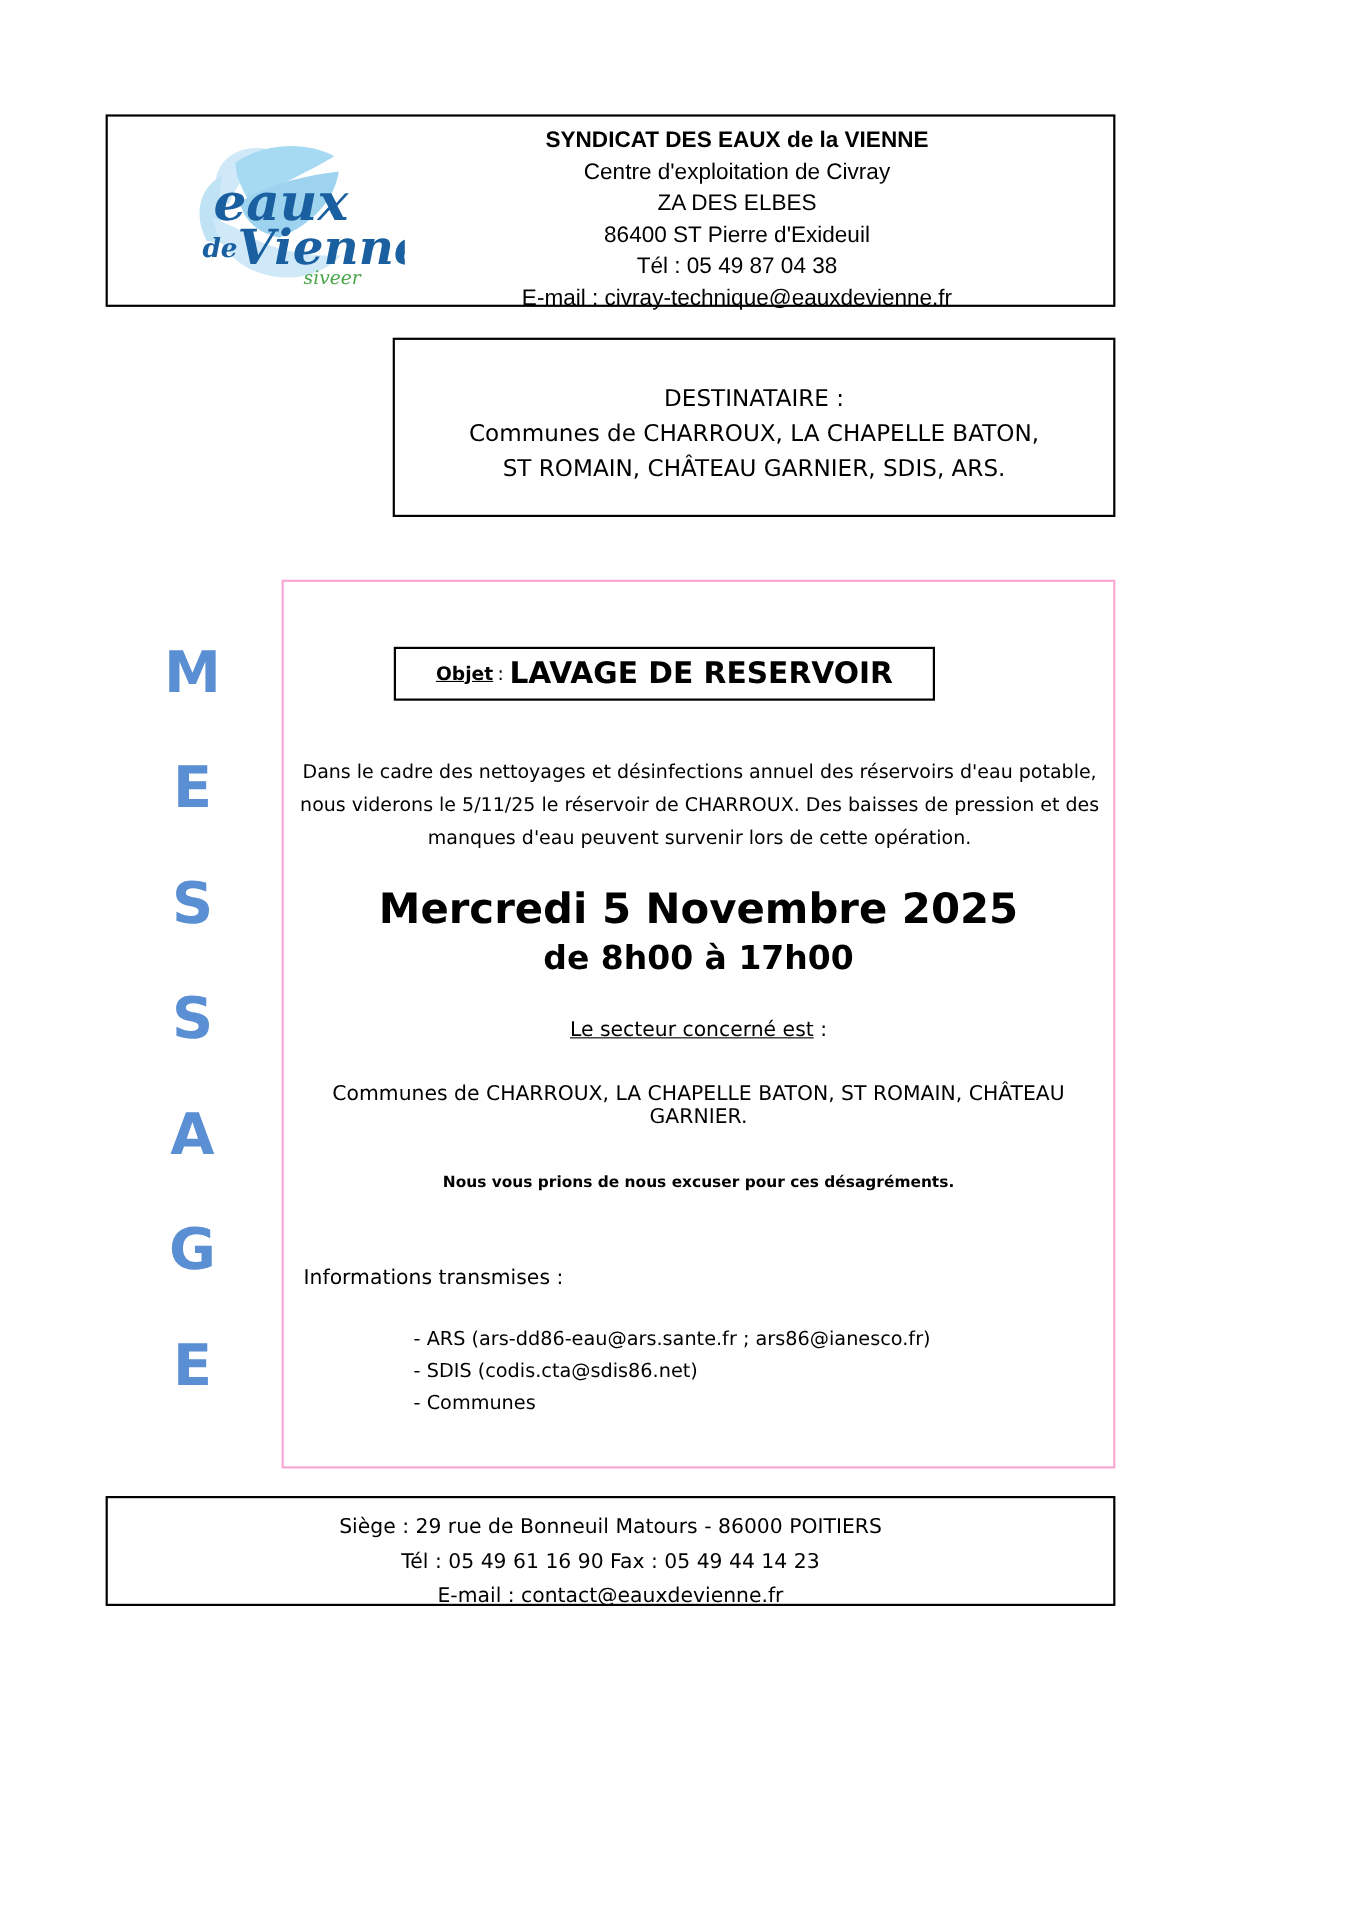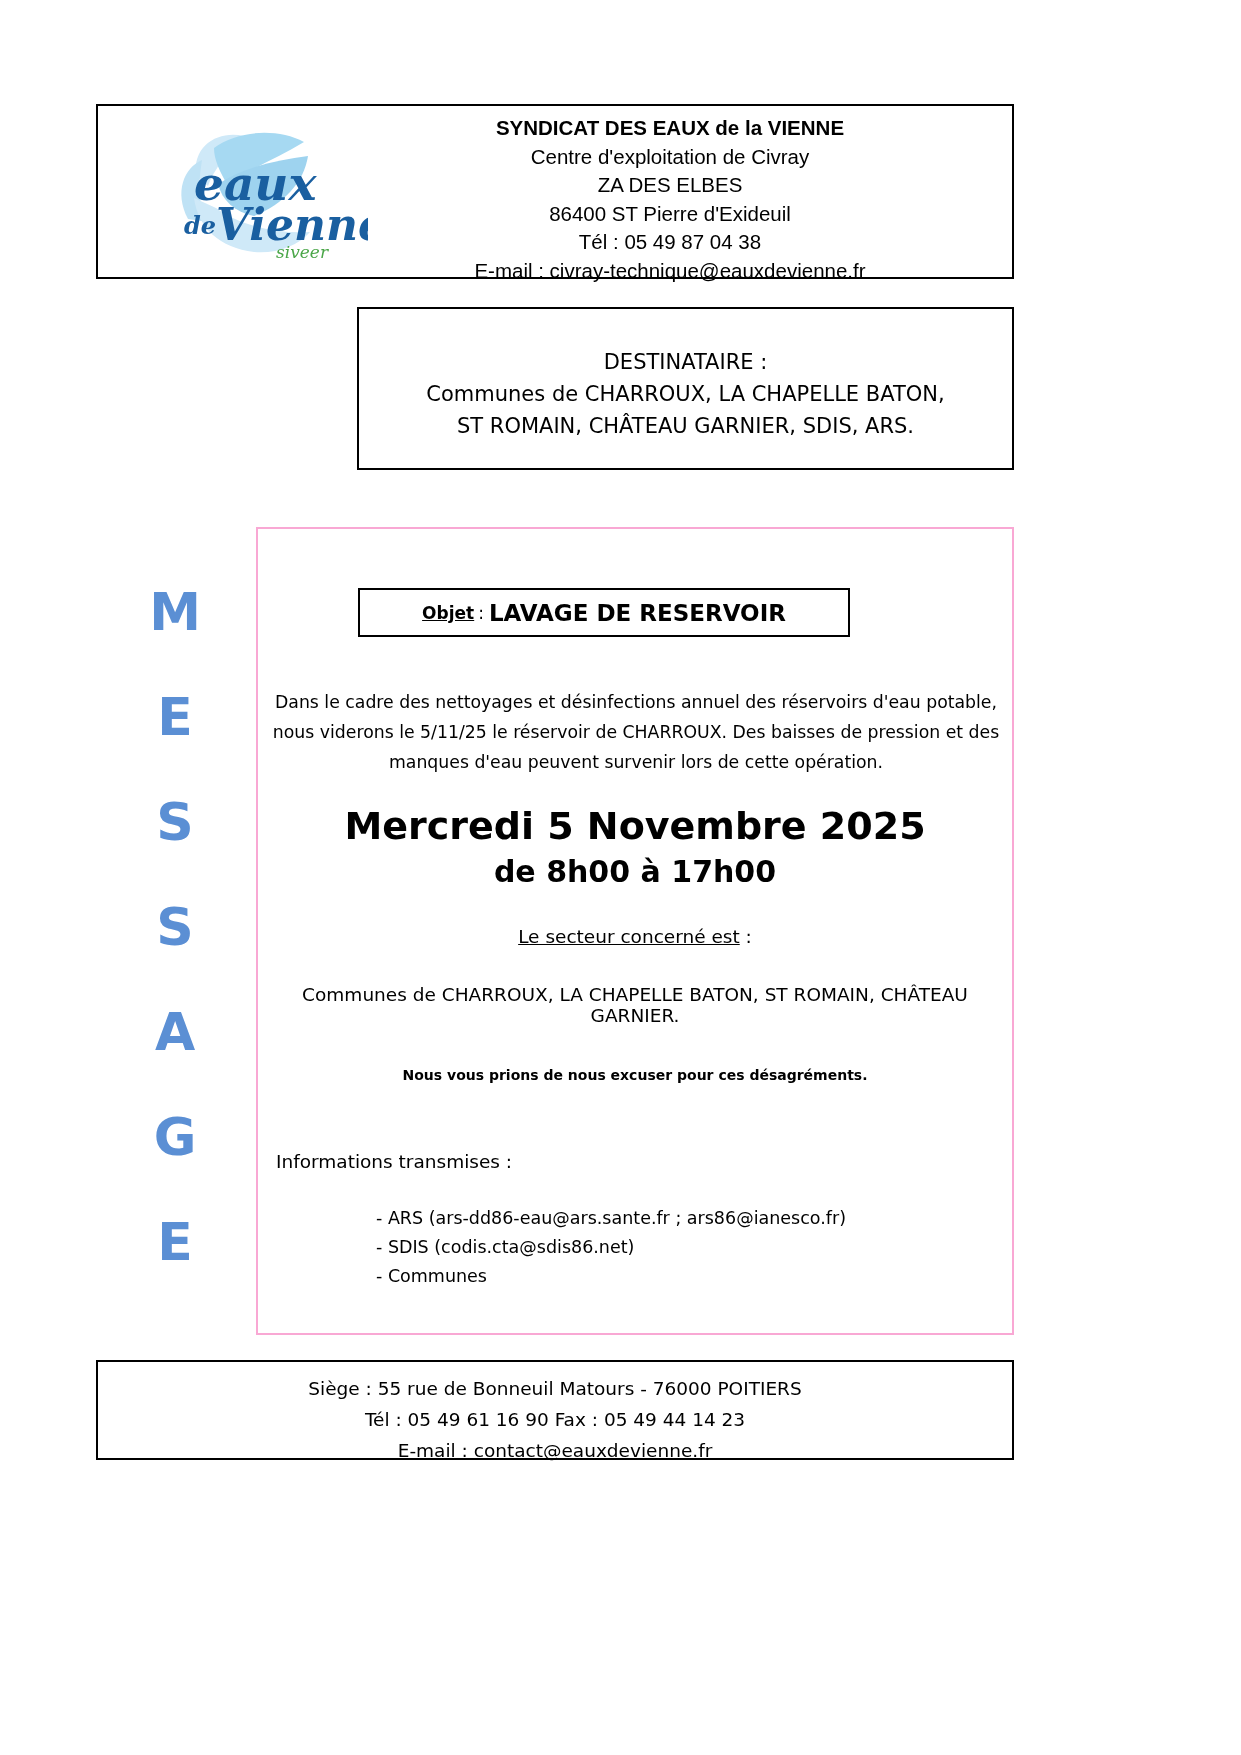--- a/index.html
+++ b/index.html
@@ -150,21 +150,21 @@
     font-size: 20px;
   }
   .objet-lab {
     font-weight: bold;
     text-decoration: underline;
     font-size: 17px;
   }
   .objet-sep { font-size: 17px; }
   .objet-val {
     font-weight: bold;
-    font-size: 23px;
+    font-size: 27px;
     margin-left: 5px;
   }
 
   .intro-para {
     position: absolute;
     left: 12px;
     right: 10px;
     top: 158px;
     text-align: center;
     font-family: "DejaVu Sans", sans-serif;
@@ -334,18 +334,18 @@
     <div class="info-head">Informations transmises :</div>
 
     <div class="info-list">
       <div>- ARS  (ars-dd86-eau@ars.sante.fr ; ars86@ianesco.fr)</div>
       <div>- SDIS (codis.cta@sdis86.net)</div>
       <div>- Communes</div>
     </div>
   </div>
 
   <div class="footer-box">
-    <div>Siège : 55 rue de Bonneuil Matours - 76000 POITIERS</div>
+    <div>Siège : 29 rue de Bonneuil Matours - 86000 POITIERS</div>
     <div>Tél : 05 49 61 16 90   Fax : 05 49 44 14 23</div>
     <div>E-mail : contact@eauxdevienne.fr</div>
   </div>
 
 </div>
 
 </body></html>

